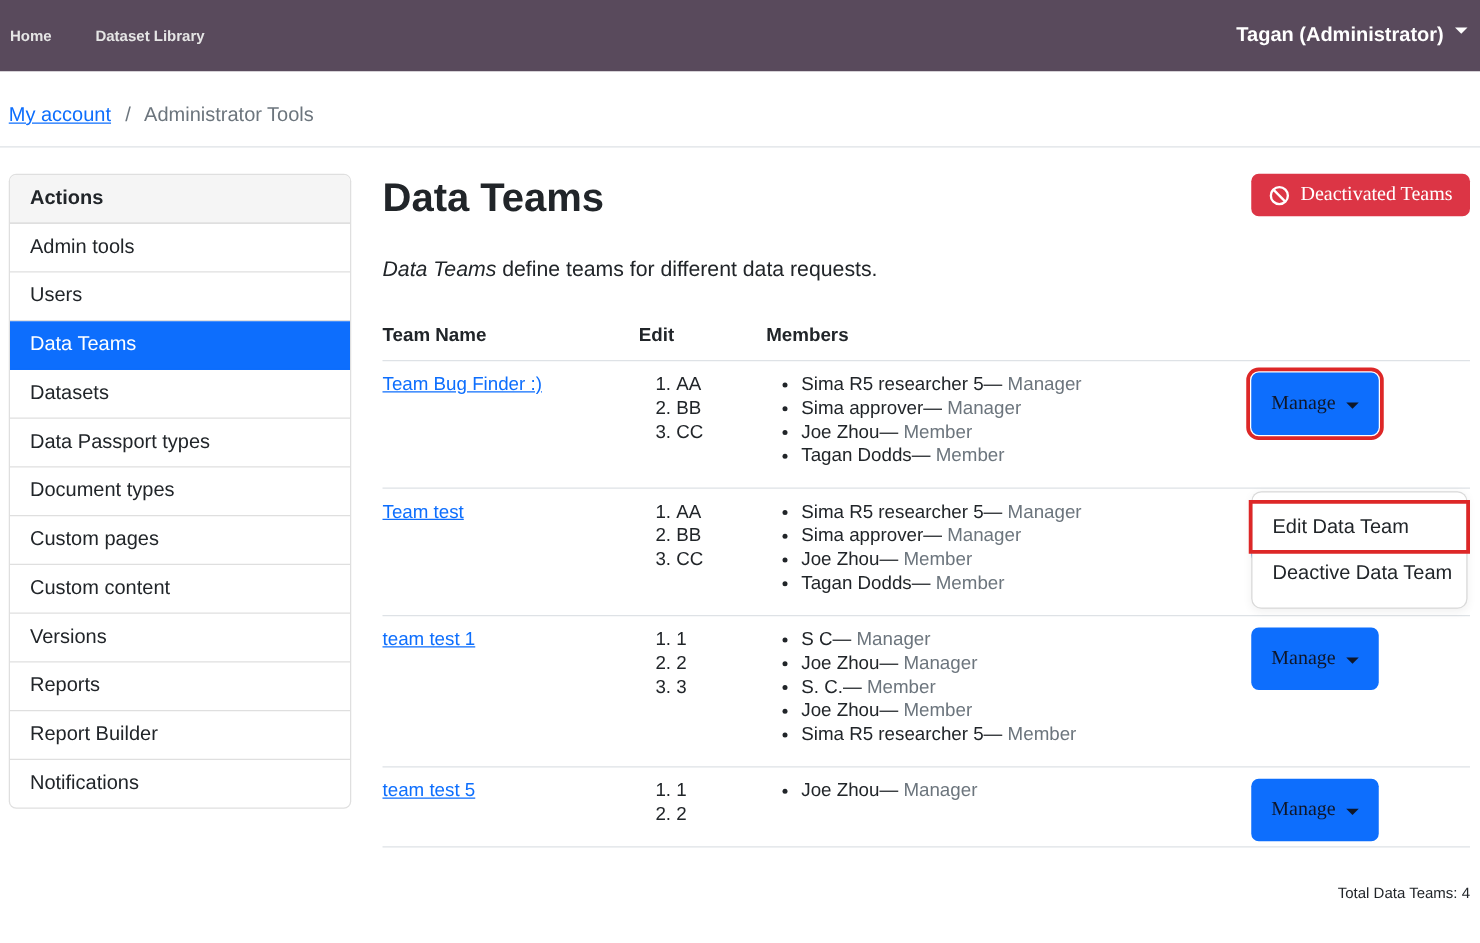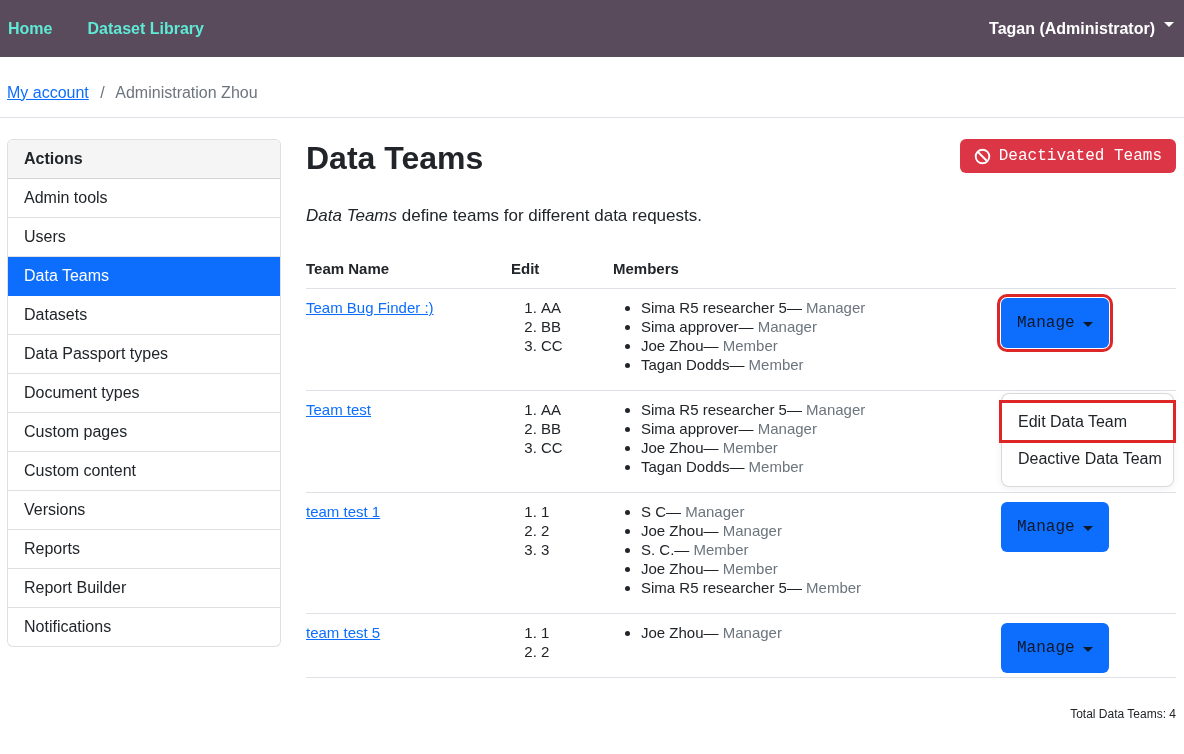--- a/index.html
+++ b/index.html
@@ -8,42 +8,42 @@
     --text:#212529; --muted:#6c757d;
   }
   *{box-sizing:border-box;}
   html,body{margin:0;padding:0;}
   body{
     width:1184px;height:754px;overflow:hidden;background:#fff;
     font-family:"Liberation Sans",sans-serif;color:var(--text);font-size:16px;
   }
   
   .navbar{height:57px;background:var(--navbar);display:flex;align-items:center;padding:0 10px 0 8px;}
-  .navbar .nav-link{color:#5eead4;font-weight:700;font-size:16px;margin-right:35px;cursor:pointer;white-space:nowrap;}
+  .navbar .nav-link{color:#e5e5e5;font-weight:700;font-size:12px;margin-right:35px;cursor:pointer;white-space:nowrap;}
   .navbar .spacer{flex:1;}
   .navbar .user-menu{color:#fff;font-weight:700;font-size:16px;display:inline-flex;align-items:flex-start;gap:9px;cursor:pointer;}
   .caret{display:inline-block;width:0;height:0;border-top:5px solid currentColor;border-left:5px solid transparent;border-right:5px solid transparent;margin-top:2px;}
   
   .breadcrumb{padding:27px 8px 15px 7px;border-bottom:1px solid var(--border);font-size:16px;}
   .breadcrumb a{color:var(--primary);text-decoration:underline;cursor:pointer;}
   .breadcrumb .sep{color:var(--muted);margin:0 7px;}
   .breadcrumb .current{color:var(--muted);}
   
   .content{display:flex;align-items:flex-start;padding:21px 8px 0 7px;gap:25px;}
   
   .sidebar{width:274px;flex:0 0 274px;border:1px solid rgba(0,0,0,.125);border-radius:6px;overflow:hidden;background:#fff;}
   .sidebar-header{padding:10px 16px;background:#f5f5f5;font-weight:700;border-bottom:1px solid rgba(0,0,0,.125);}
   .sidebar-item{padding:10px 16px;border-bottom:1px solid rgba(0,0,0,.125);cursor:pointer;color:var(--text);}
   .sidebar-item:last-child{border-bottom:none;}
   .sidebar-item.active{background:var(--primary);color:#fff;border-color:var(--primary);}
   
   .main{flex:1;min-width:0;}
   .main-header{display:flex;justify-content:space-between;align-items:flex-start;}
   h1.page-title{margin:0;font-size:32px;font-weight:600;line-height:1.2;color:var(--text);}
-  .btn{border:none;border-radius:6px;font-family:Liberation Mono, monospace;font-size:16px;cursor:pointer;display:inline-flex;align-items:center;gap:8px;}
+  .btn{border:none;border-radius:6px;font-family:Liberation Serif, serif;font-size:16px;cursor:pointer;display:inline-flex;align-items:center;gap:8px;}
   .btn-danger{background:var(--danger);color:#fff;padding:8px 14px;}
   .btn-primary{background:var(--primary);color:#0f172a;padding:16px 16px;}
   .btn-success{background:var(--success);color:#fff;padding:5px 11px;font-size:15px;border-radius:4px;}
   .subtitle{margin-top:29px;font-size:17px;color:var(--text);}
   .subtitle .it{font-style:italic;}
   
   .teams-table{margin-top:29px;}
   .t-row{display:grid;grid-template-columns:205px 102px 1fr 175px;border-bottom:1px solid var(--border);}
   .t-head{font-weight:700;font-size:16px;align-items:center;padding:4px 0 10px;}
   .t-row .cell{padding:9px 8px 0 0;font-size:15px;line-height:19px;}
@@ -74,21 +74,21 @@
   <span class="spacer"></span>
   <span class="user-menu">
     <span>Tagan (Administrator)</span>
     <span class="caret"></span>
   </span>
 </div>
 
 <div class="breadcrumb">
   <a>My account</a>
   <span class="sep">/</span>
-  <span class="current">Administration Zhou</span>
+  <span class="current">Administrator Tools</span>
 </div>
 
 <div class="content">
 
   <div class="sidebar">
     <div class="sidebar-header">Actions</div>
     <div id="sidebar-items">
         <div class="sidebar-item">Admin tools</div>
         <div class="sidebar-item">Users</div>
         <div class="sidebar-item active">Data Teams</div>

